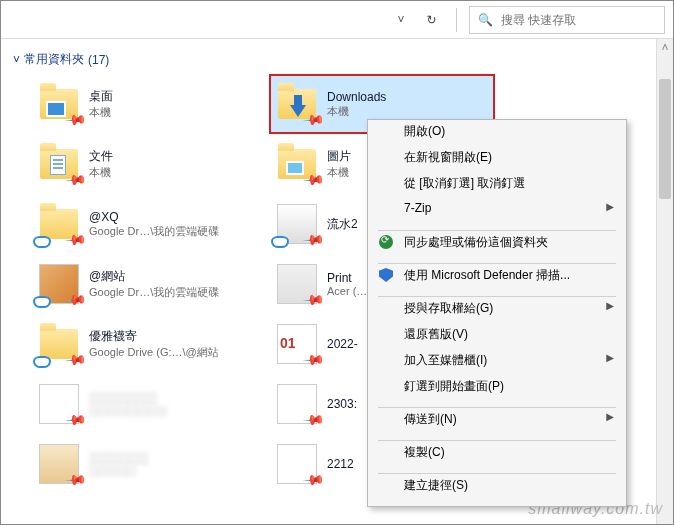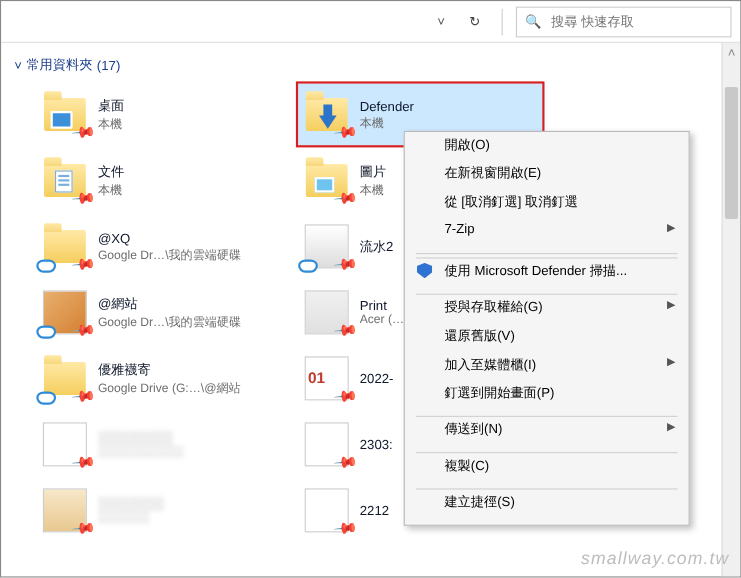--- a/index.html
+++ b/index.html
@@ -260,21 +260,21 @@
       </div>
       <div class="item selected marked">
     <div class="icon-wrap">
       <div class="folder-icon">
             <div class="dl-overlay"></div>
           </div>
 
       <span class="pin">📌</span>
     </div>
     <div class="item-text">
-      <div class="item-title">Defender</div>
+      <div class="item-title">Downloads</div>
       <div class="item-sub">本機</div>
     </div>
       </div>
       <div class="item">
     <div class="icon-wrap">
       <div class="folder-icon">
             <div class="doc-overlay"></div>
           </div>
 
       <span class="pin">📌</span>
@@ -418,20 +418,26 @@
       <span>在新視窗開啟(E)</span>
     </div>
     <div class="ctx-item">
       <span>從 [取消釘選] 取消釘選</span>
     </div>
     <div class="ctx-item">
       <span>7-Zip</span>
       <span class="submenu-arrow">▶</span>
     </div>
     <div class="ctx-sep"></div>
+    <div class="ctx-item">
+      <span class="ctx-icon">
+        <span class="sync-ico"></span>
+      </span>
+      <span>同步處理或備份這個資料夾</span>
+    </div>
     <div class="ctx-sep"></div>
     <div class="ctx-item">
       <span class="ctx-icon">
         <span class="shield-ico"></span>
       </span>
       <span>使用 Microsoft Defender 掃描...</span>
     </div>
     <div class="ctx-sep"></div>
     <div class="ctx-item">
       <span>授與存取權給(G)</span>

